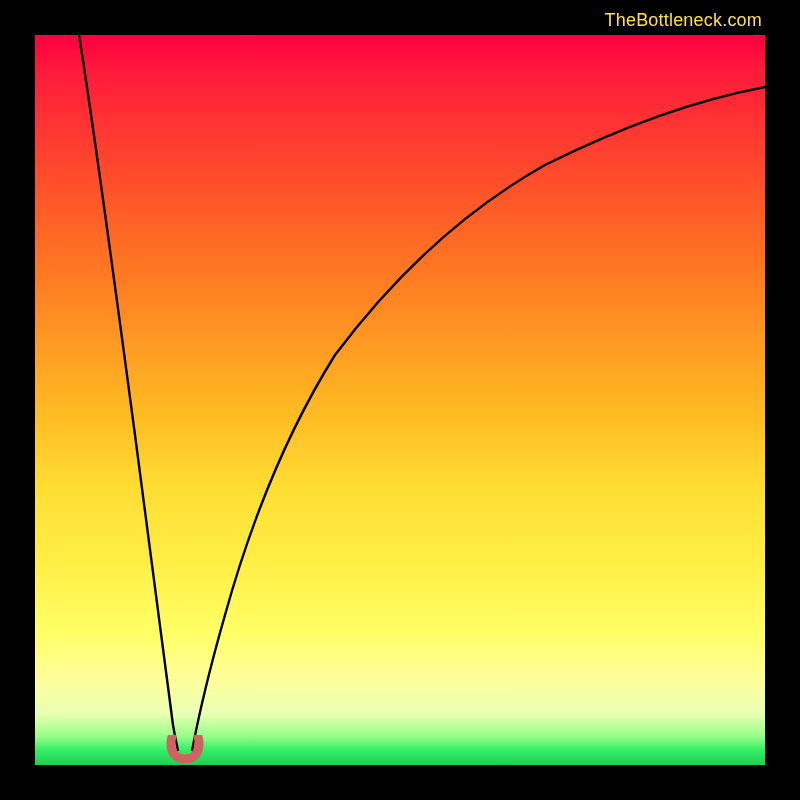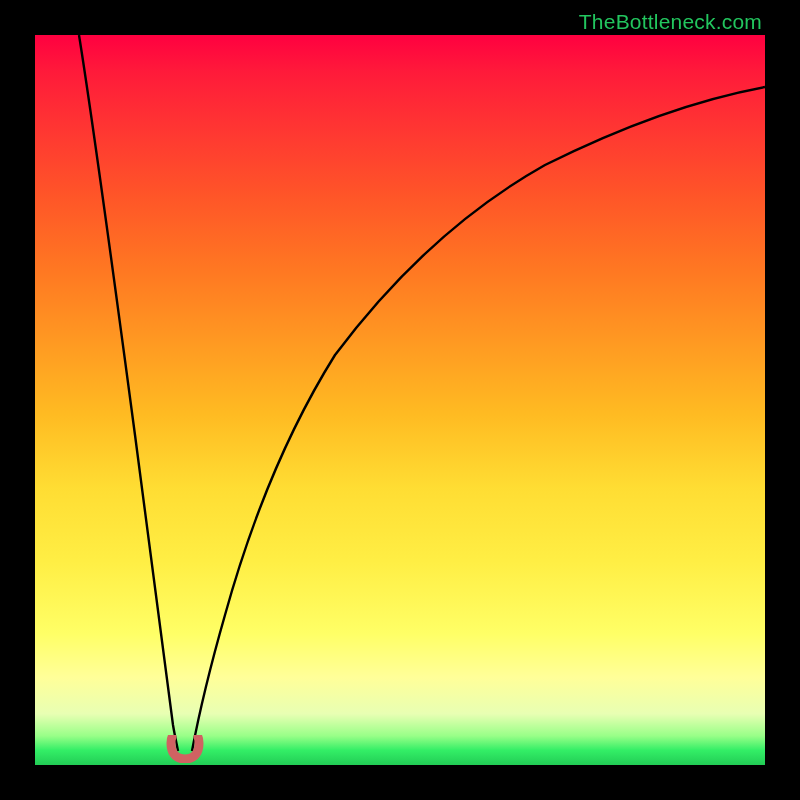--- a/index.html
+++ b/index.html
@@ -48,22 +48,22 @@
         #e8ffb3 93%,
         #99ff88 96%,
         #33ee66 98%,
         #22cc55 100%
       );
     }
     .watermark {
       position: absolute;
       top: 10px;
       right: 38px;
-      color: #22c55e;
-      font-size: 21px;
+      color: #fde047;
+      font-size: 18px;
       font-weight: normal;
       letter-spacing: 0.2px;
     }
     .curve-svg {
       position: absolute;
       left: 0;
       top: 0;
       width: 730px;
       height: 730px;
     }

